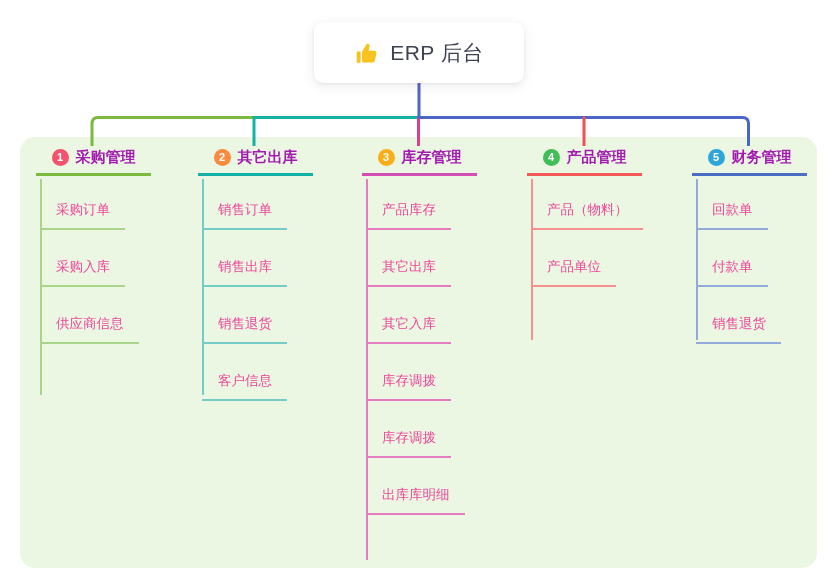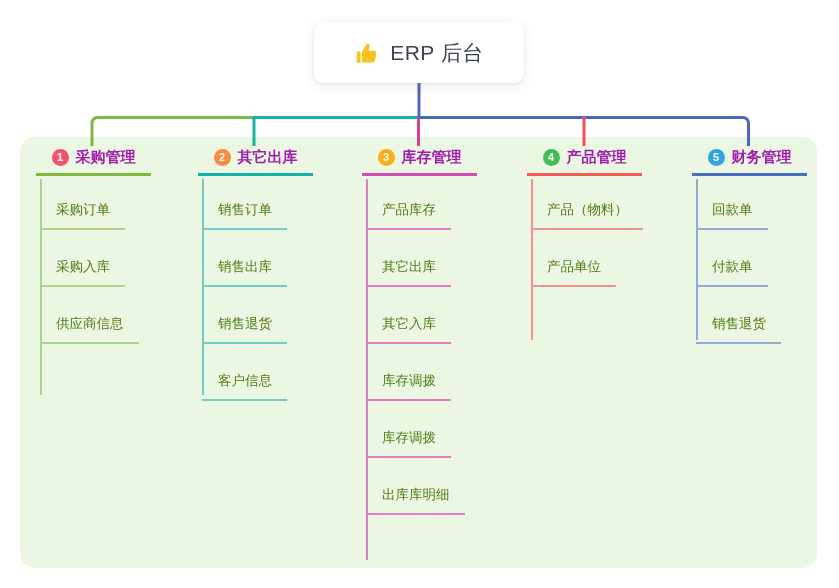--- a/index.html
+++ b/index.html
@@ -36,21 +36,21 @@
   .badge{width:17px;height:17px;border-radius:50%;background:var(--badge);
          color:#ffffff;font-size:11px;font-weight:bold;line-height:17px;
          text-align:center;flex:0 0 17px;}
   .branch-title{font-size:15px;font-weight:700;color:#a21caf;white-space:nowrap;}
 
   .vline{position:absolute;left:4px;top:33px;width:2px;background:var(--light);}
   .children{position:absolute;left:4px;top:33px;}
   .child{height:55px;width:max-content;display:flex;align-items:flex-end;
          border-bottom:2px solid var(--light);}
   .child:first-child{height:49px;}
-  .child-label{font-size:13.5px;color:#4d7c0f;padding:0 15px 9px 16px;white-space:nowrap;}
+  .child-label{font-size:13.5px;color:#ec4899;padding:0 15px 9px 16px;white-space:nowrap;}
 </style>
 </head>
 <body>
 
 <div class="canvas">
 
   <div class="panel"></div>
 
   <svg class="connectors" viewBox="0 0 839 588" fill="none">
     <path d="M92 146 V124 Q92 117.5 98 117.5 H254" stroke="var(--b1-drop)" stroke-width="3"></path>

